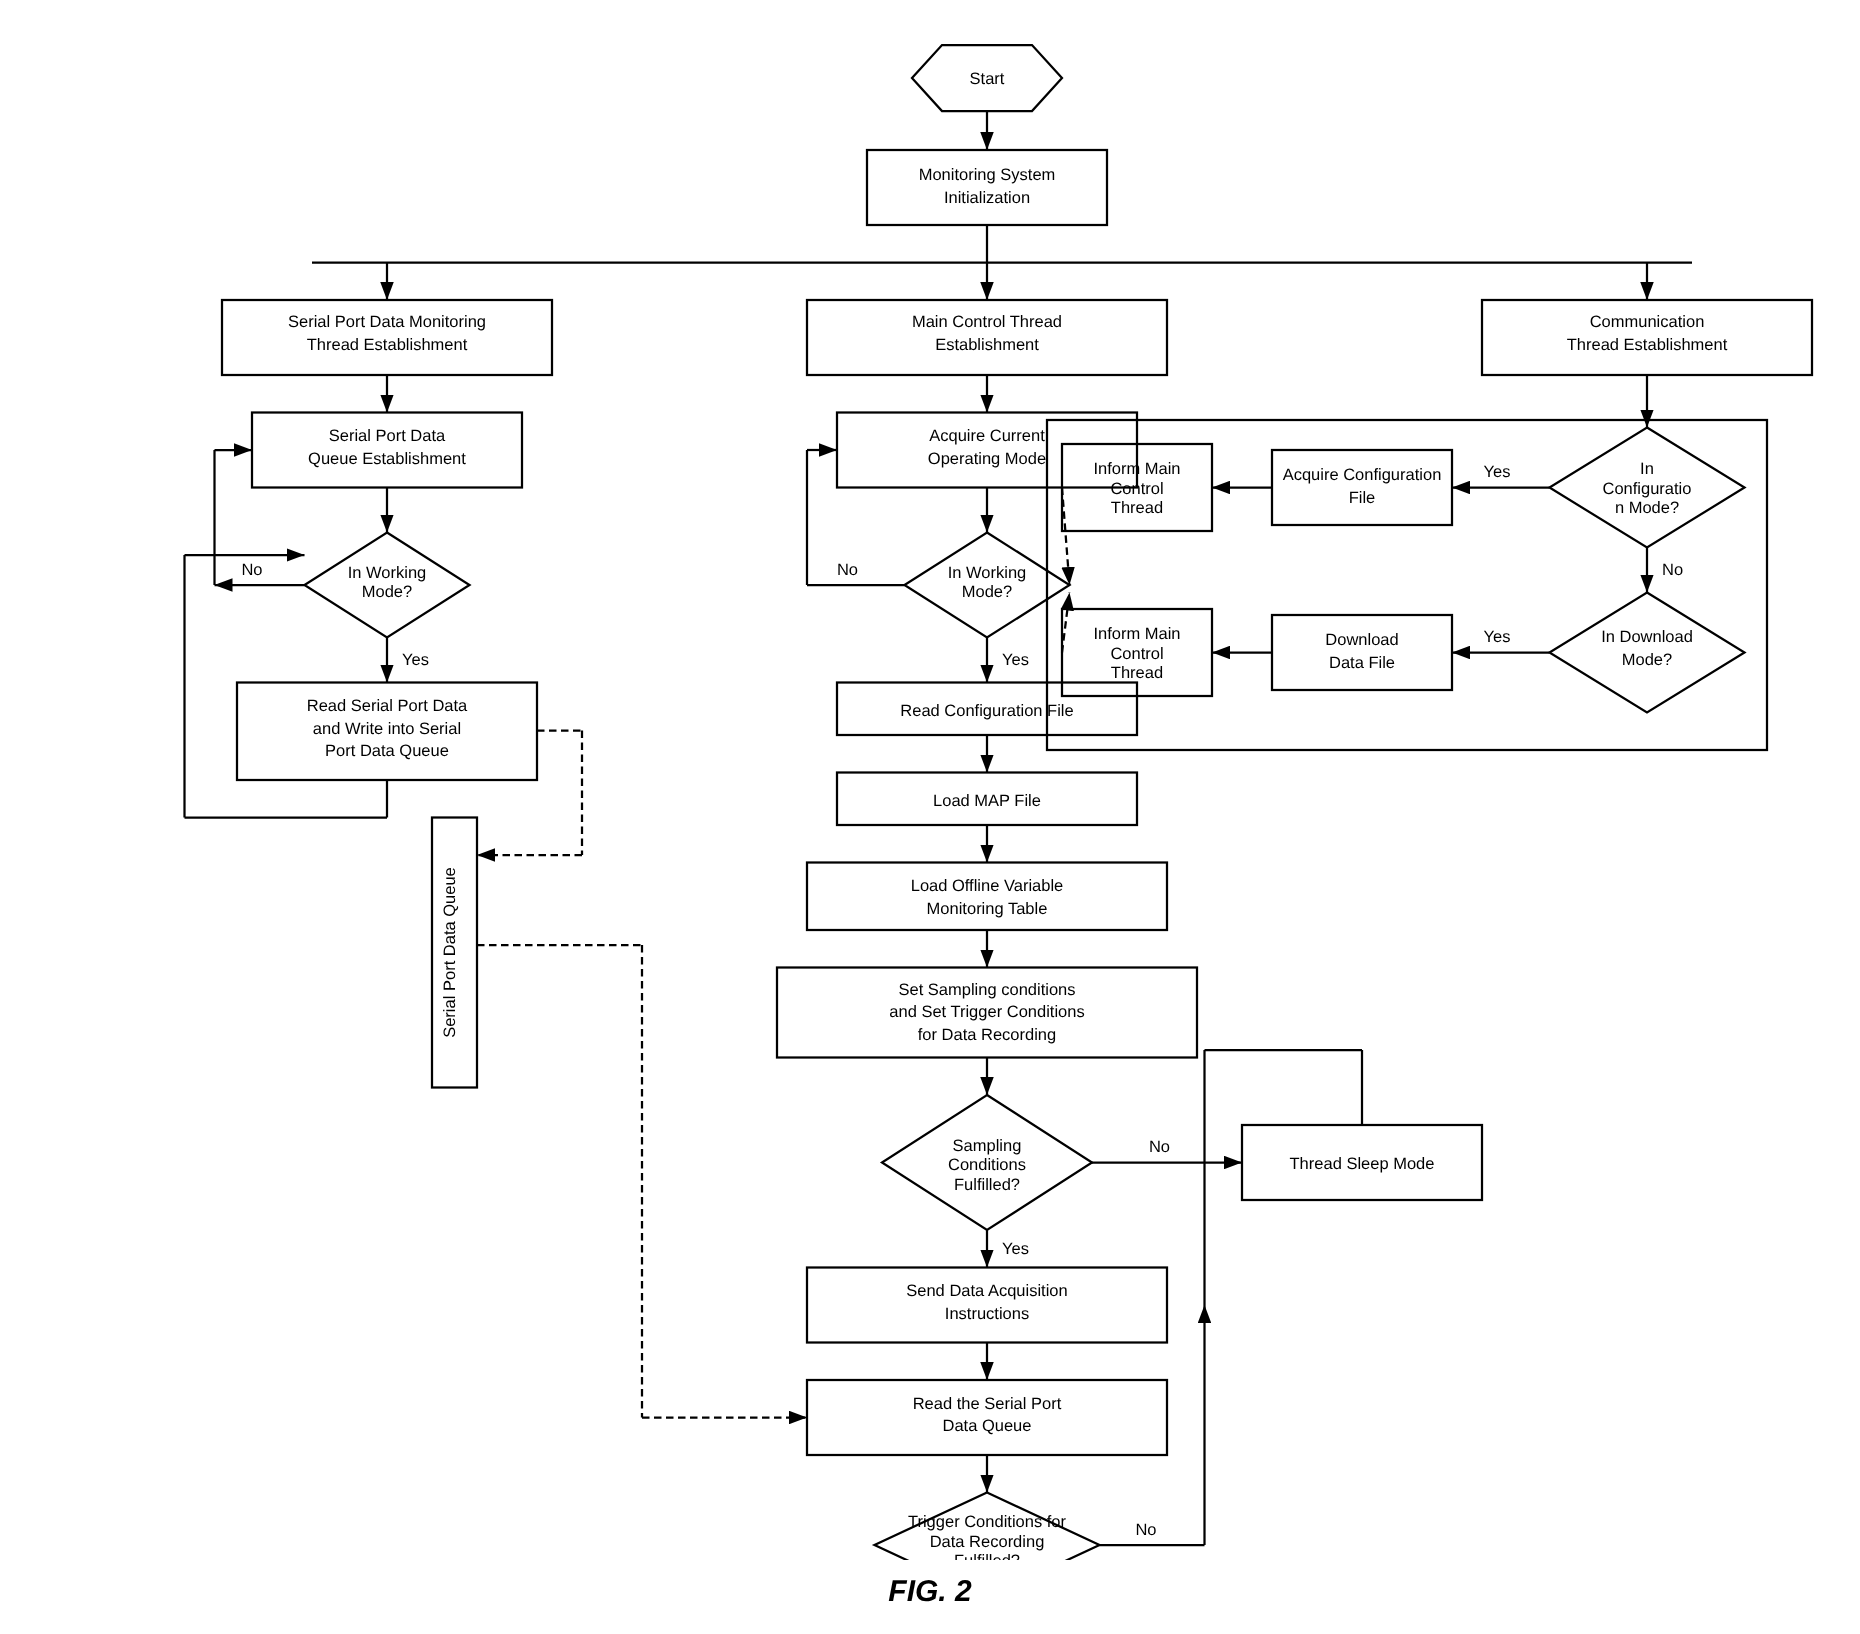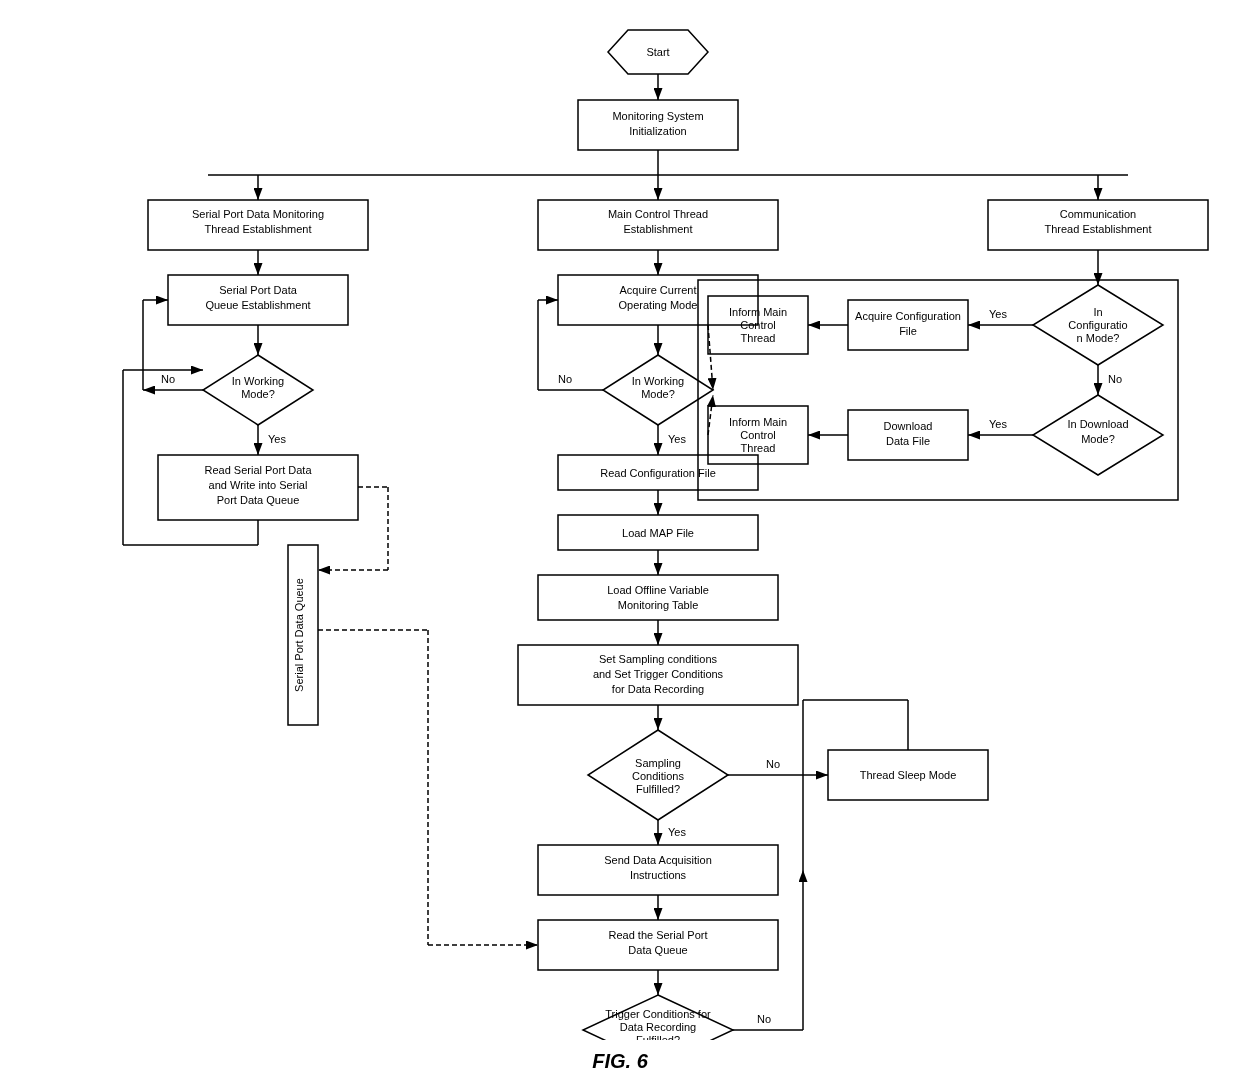--- a/index.html
+++ b/index.html
@@ -242,13 +242,13 @@
     <text x="710" y="439" text-anchor="middle" font-size="10">Control</text>
     <text x="710" y="452" text-anchor="middle" font-size="10">Thread</text>
 
     <line x1="660" y1="435" x2="665" y2="395" stroke="#000" stroke-width="1.5" stroke-dasharray="5,3" marker-end="url(#arrowhead)"></line>
 
     <rect x="650" y="280" width="480" height="220" fill="none" stroke="#000" stroke-width="1.5"></rect>
 
   </svg>
 </div>
 
-<div class="fig-label">FIG. 6</div>
+<div class="fig-label">FIG. 2</div>
 
 </body></html>

